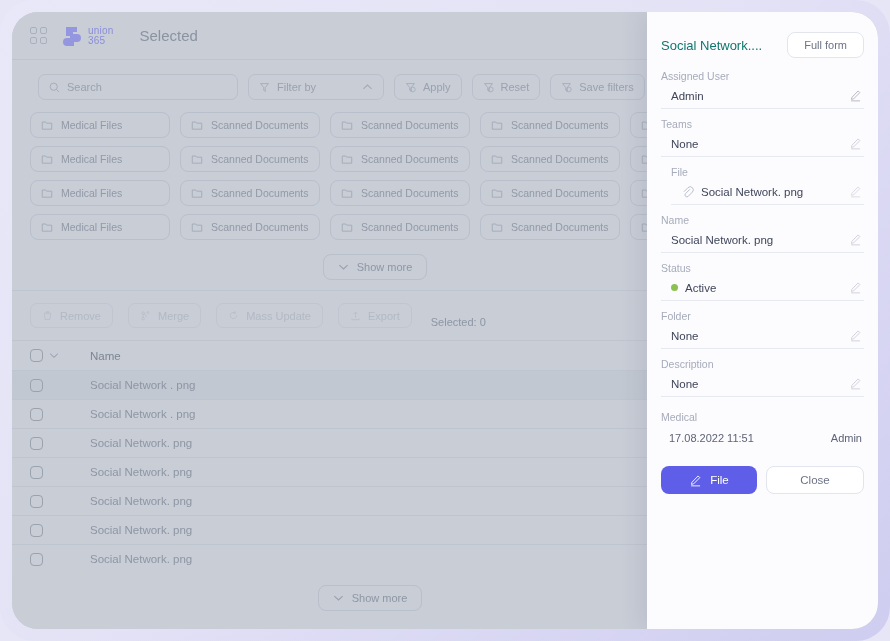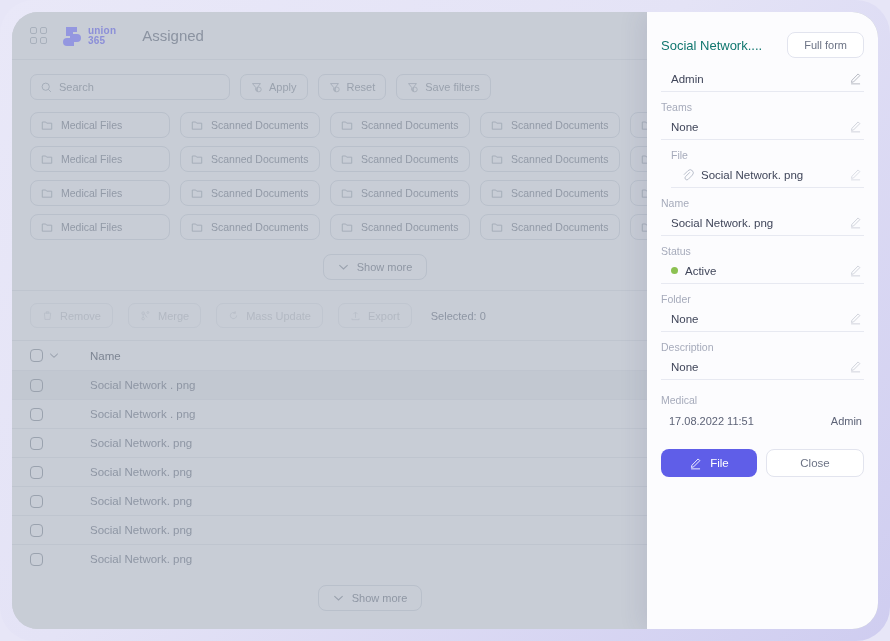--- a/index.html
+++ b/index.html
@@ -42,26 +42,27 @@
     border-bottom: 1px solid #bfc5cf;
   }
   .grid-icon { display: grid; grid-template-columns: 1fr 1fr; gap: 3px; }
   .grid-icon i {
     width: 7px; height: 7px; display: block;
     border: 1.4px solid #a8b0bc; border-radius: 2px;
   }
   .logo { display: flex; align-items: center; gap: 5px; }
   .logo-mark { width: 22px; height: 24px; }
   .logo-txt { line-height: 1.0; }
-  .logo-txt div { font-size: 10px; font-weight: 700; color: #8c8fd8; letter-spacing: .2px; }
+  .logo-txt div { font-size: 10px; font-weight: 400; color: #8c8fd8; letter-spacing: .2px; }
   .page-title { font-size: 15px; color: #8b93a1; margin-left: 12px; }
 
   .toolbar {
     display: flex; align-items: center; gap: 10px;
     padding: 14px 18px 6px 18px;
+    margin-left: 8px;
   }
   .field {
     height: 26px; border: 1px solid #b9c0cb; border-radius: 7px;
     display: flex; align-items: center; gap: 7px;
     padding: 0 10px; font-size: 11px; color: #9aa2ae;
     background: transparent;
   }
   .field.search { width: 200px; }
   .field.filterby { width: 136px; justify-content: space-between; }
   .fb-left { display:flex; align-items:center; gap:7px; }
@@ -79,21 +80,21 @@
   }
 
   .showmore-wrap { display: flex; justify-content: center; padding: 6px 0 10px 0; margin-right: 140px;}
   .showmore {
     height: 26px; padding: 0 14px; border: 1px solid #b9c0cb; border-radius: 8px;
     display: inline-flex; align-items: center; gap: 8px;
     font-size: 11px; color: #8f97a4;
   }
 
   .actions {
-    display: flex; align-items: center; gap: 15px;
+    display: flex; align-items: flex-end; gap: 15px;
     padding: 4px 18px 12px 18px;
     border-top: 1px solid #bfc5cf; padding-top: 12px;
   }
   .action {
     height: 25px; padding: 0 11px; border: 1px solid #c0c6d0; border-radius: 7px;
     display: inline-flex; align-items: center; gap: 7px;
     font-size: 11px; color: #b3b9c3;
   }
   .selected-count { font-size: 11px; color: #8e96a4; margin-left: 4px; }
 
@@ -183,32 +184,43 @@
           </span>
         <span class="logo">
           <svg class="logo-mark" viewBox="0 0 22 24">
             <path d="M5 3 h11 v5 h-4 v2 h4 a4 4 0 0 1 0 8 h-3 v4 h-7 a4 4 0 0 1 0-8 h3 v-2 h-4 z" fill="#9497e0"></path>
           </svg>
           <span class="logo-txt">
             <div>union</div>
             <div>365</div>
           </span>
         </span>
-        <span class="page-title">Assigned</span>
+        <span class="page-title">Selected</span>
       </div>
 
       <div class="toolbar">
         <div class="field search">
           <svg class="ico" width="11" height="11" viewBox="0 0 14 14">
             <circle cx="6" cy="6" r="4.6" fill="none" stroke="#a4acb8" stroke-width="1.2"></circle>
             <line x1="9.4" y1="9.4" x2="12.6" y2="12.6" stroke="#a4acb8" stroke-width="1.2"></line>
           </svg>
           <span>Search</span>
         </div>
 
+        <div class="field filterby">
+          <span class="fb-left">
+            <svg class="ico" width="11" height="11" viewBox="0 0 14 14">
+              <path d="M2 2 h10 l-4 5 v5 l-2 -1.5 v-3.5 z" fill="none" stroke="#a4acb8" stroke-width="1.1"></path>
+            </svg>
+            <span>Filter by</span>
+          </span>
+          <svg class="ico" width="11" height="8" viewBox="0 0 12 8">
+            <path d="M1.5 6 L6 1.8 L10.5 6" fill="none" stroke="#a4acb8" stroke-width="1.2"></path>
+          </svg>
+        </div>
 
         <div class="field btn">
           <svg class="ico" width="11" height="11" viewBox="0 0 14 14">
             <path d="M2 2 h10 l-4 5 v5 l-2 -1.5 v-3.5 z" fill="none" stroke="#a4acb8" stroke-width="1.1"></path>
             <circle cx="10" cy="9.5" r="3" fill="none" stroke="#a4acb8" stroke-width="1"></circle>
           </svg>
           <span>Apply</span>
         </div>
 
         <div class="field btn">
@@ -537,20 +549,21 @@
       </div>
     </div>
 
     <div id="panel">
       <div class="p-head">
         <span class="p-title">Social Network....</span>
         <span class="full-form">Full form</span>
       </div>
 
       <div class="fgroup">
+        <div class="flabel">Assigned User</div>
         <div class="fval">
           <span class="txt">Admin</span>
           <svg class="ico pen" width="13" height="13" viewBox="0 0 16 16">
               <path d="M11.2 2.4 L13.3 4.5 L5.6 12.2 L3 12.8 L3.6 10.2 Z" fill="none" stroke="#636a7d" stroke-width="1"></path>
               <line x1="2.6" y1="14.6" x2="13.6" y2="14.6" stroke="#636a7d" stroke-width="1"></line>
             </svg>
         </div>
       </div>
 
       <div class="fgroup">

